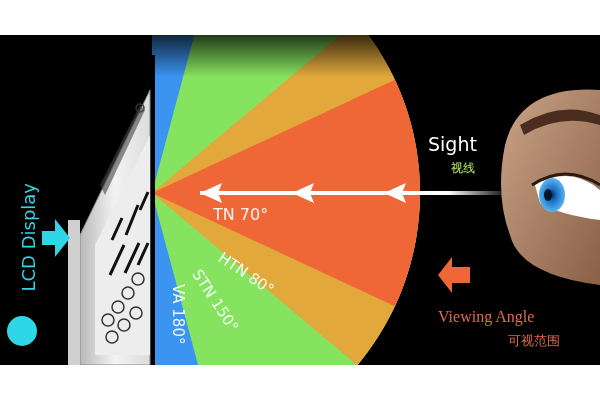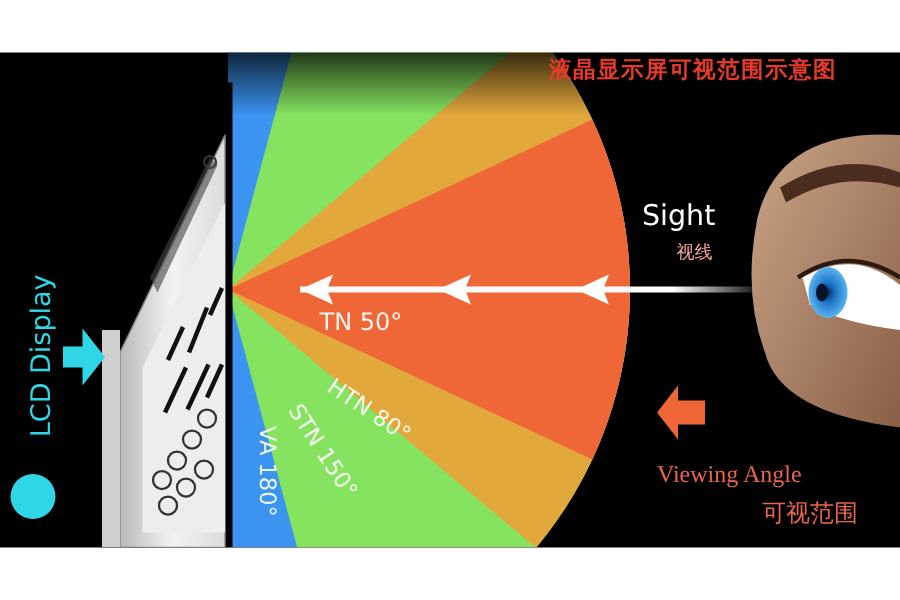--- a/index.html
+++ b/index.html
@@ -2,23 +2,23 @@
 <html><head>
 <meta charset="utf-8">
 <style>
   html, body { margin:0; padding:0; }
   body { width:600px; height:400px; background:#ffffff; position:relative; overflow:hidden; font-family:"DejaVu Sans", sans-serif; }
   #stage { position:absolute; left:0; top:35px; width:600px; height:330px; background:#000; overflow:hidden; }
   svg { position:absolute; left:0; top:0; }
   .lbl { position:absolute; white-space:nowrap; }
   #title { left:366px; top:2px; color:#e53a2a; font-size:15px; font-weight:bold; letter-spacing:1px; }
   #sight { left:428px; top:98px; color:#fff; font-size:19px;text-align:right; }
-  #sight-cn { left:451px; top:125px; color:#fca5a5; font-size:12px; }
+  #sight-cn { left:451px; top:125px; color:#bef264; font-size:12px; }
   #va { left:438px; top:273px; color:#e8674a; font-size:16px;font-family:Liberation Serif, serif; }
-  #va-cn { left:508px; top:297px; color:#e8674a; font-size:16px; }
+  #va-cn { left:508px; top:297px; color:#e8674a; font-size:13px; }
   #lcd { left:-22px; top:196px; color:#2fd7e6; font-size:18px; transform:rotate(-90deg); transform-origin:center; width:100px; text-align:center; }
   .band { position:absolute; color:#fff; font-size:15px; transform-origin:left center; opacity:0.92; }
   #tn { left:213px; top:170px; font-size:16px; }
   #htn { left:220px; top:212px; transform:rotate(34deg); }
   #stn { left:196px; top:227px; transform:rotate(57deg); }
   #vat { left:178px; top:240px; transform:rotate(90deg); }
 </style>
 </head>
 <body>
 
@@ -96,24 +96,23 @@
       <ellipse cx="548" cy="160" rx="4" ry="6" fill="#051427"></ellipse>
       <path d="M532 150 Q 565 128 600 150" stroke="#2b1a10" stroke-width="3" fill="none"></path>
     </g>
 
     <polygon points="438,240 452,222 452,232 470,232 470,248 452,248 452,258" fill="#ef6637"></polygon>
 
     <polygon points="42,196 55,196 55,184 70,203 55,222 55,210 42,210" fill="#2fd7e6"></polygon>
     <circle cx="22" cy="296" r="15" fill="#2fd7e6"></circle>
   </svg>
 
-  <div class="lbl" id="title">液晶显示屏可视范围示意图</div>
   <div class="lbl" id="lcd">LCD Display</div>
   <div class="lbl" id="sight">Sight</div>
   <div class="lbl" id="sight-cn">视线</div>
   <div class="lbl" id="va">Viewing Angle</div>
   <div class="lbl" id="va-cn">可视范围</div>
 
-  <div class="lbl band" id="tn">TN 50°</div>
+  <div class="lbl band" id="tn">TN 70°</div>
   <div class="lbl band" id="htn">HTN 80°</div>
   <div class="lbl band" id="stn">STN 150°</div>
   <div class="lbl band" id="vat">VA 180°</div>
 </div>
 
 </body></html>

